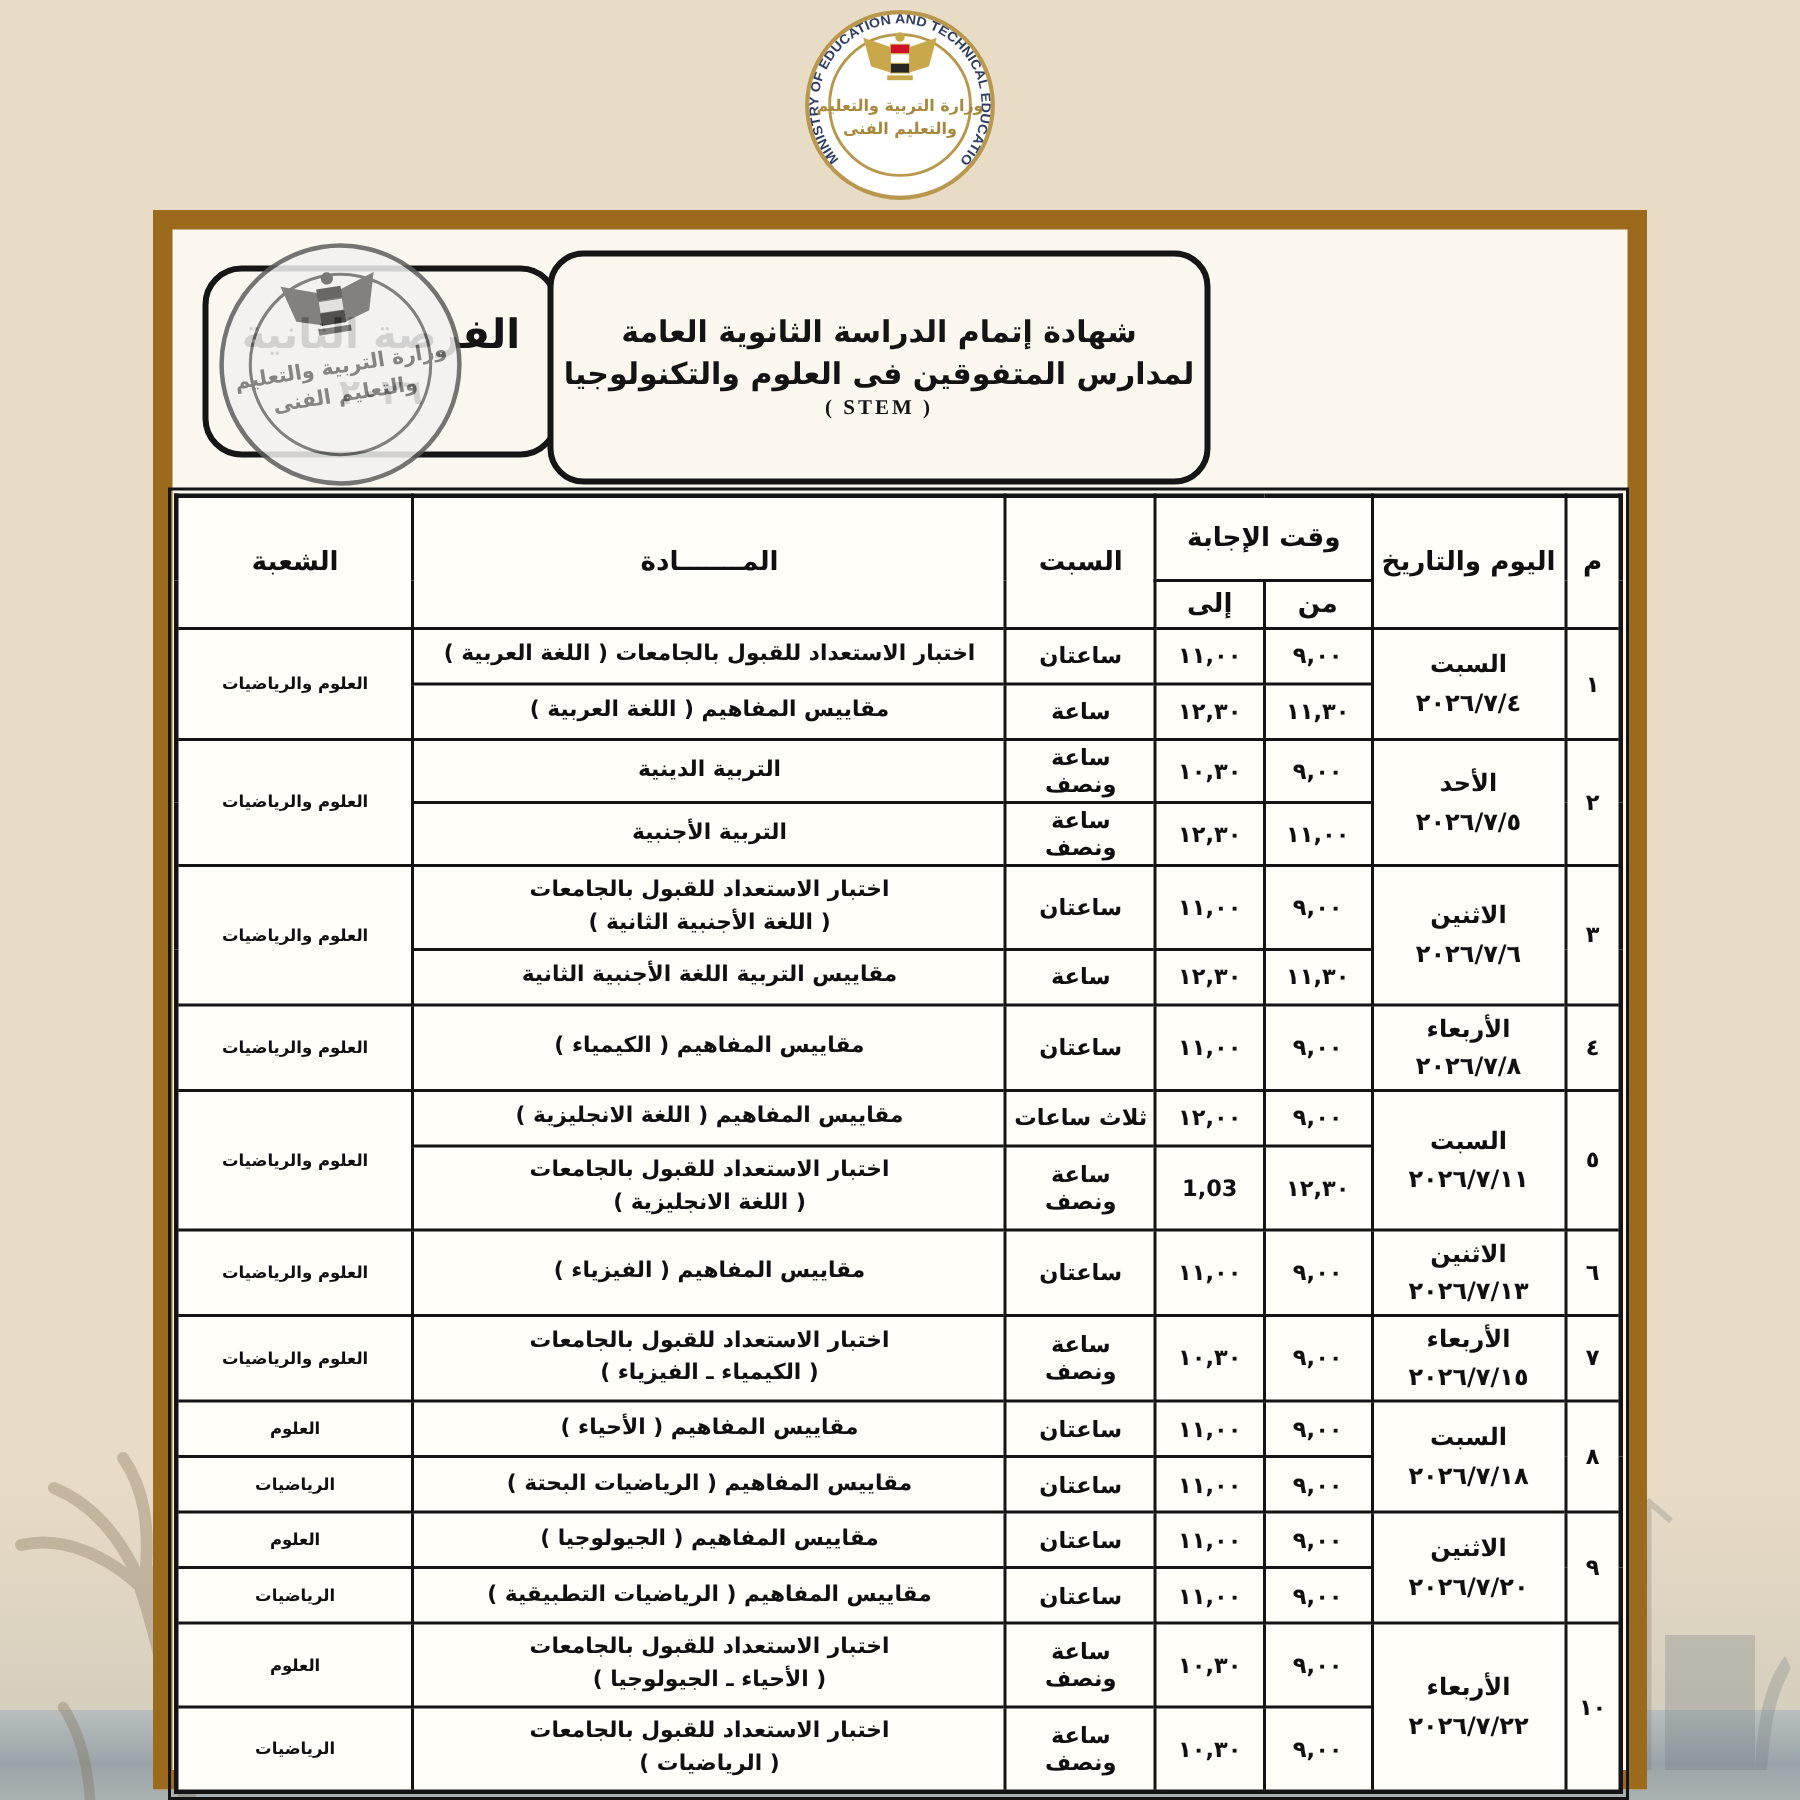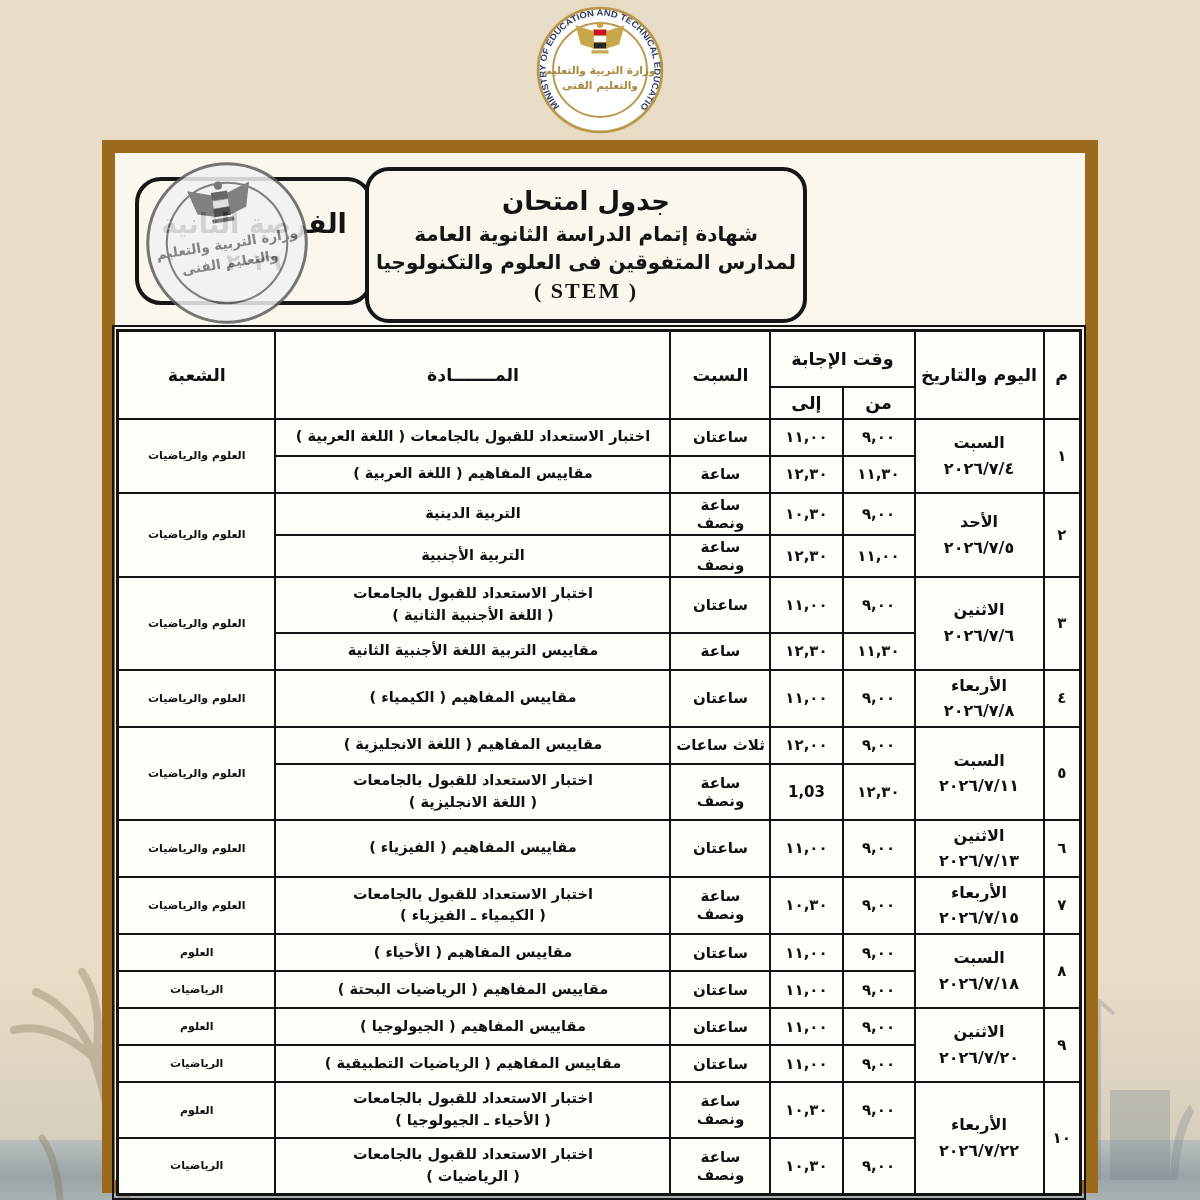--- a/index.html
+++ b/index.html
@@ -43,21 +43,21 @@
   .session-line2{font-size:23px;font-weight:bold;letter-spacing:2px;}
 
   .title-box{
     position:absolute;left:250px;top:14px;width:442px;height:156px;
     border:4px solid #161616;border-radius:24px;background:var(--paper);
     display:flex;flex-direction:column;justify-content:center;align-items:center;
     line-height:1.4;white-space:nowrap;
   }
   .title-l1{font-size:26px;font-weight:bold;}
   .title-l2,.title-l3{font-size:20px;font-weight:bold;}
-  .title-l4{font-size:22px;font-weight:bold;font-family:"Liberation Serif", serif;letter-spacing:2px;}
+  .title-l4{font-size:14px;font-weight:bold;font-family:"Liberation Serif", serif;letter-spacing:2px;}
 
   .stamp{
     position:absolute;left:12px;top:8px;width:200px;height:164px;
     transform:rotate(-9deg);opacity:.85;filter:grayscale(1) contrast(.9);
   }
 
   
   .table-wrap{position:absolute;right:3px;top:176px;width:963px;}
   table.exam{
     border-collapse:collapse;table-layout:fixed;width:963px;height:853px;
@@ -132,21 +132,20 @@
 
 <div class="frame">
   <div class="frame-inner">
 
     <div class="session-box">
       <div class="session-line1">الفرصة الثانية</div>
       <div class="session-line2">٢٠٢٦</div>
     </div>
 
     <div class="title-box">
-      <div class="title-l1">جدول امتحان</div>
       <div class="title-l2">شهادة إتمام الدراسة الثانوية العامة</div>
       <div class="title-l3">لمدارس المتفوقين فى العلوم والتكنولوجيا</div>
       <div class="title-l4">( STEM )</div>
     </div>
 
     <svg class="stamp" viewBox="0 0 120 120">
       <circle cx="60" cy="60" r="58" fill="#ffffff" stroke="#5a5a5a" stroke-width="2.2"></circle>
       <circle cx="60" cy="60" r="44" fill="none" stroke="#6a6a6a" stroke-width="1.5"></circle>
       <path id="ringB" d="M 22,94 A 51,51 0 1 1 98,94" fill="none"></path>
       <text class="ring-text" fill="#3c3c3c">

